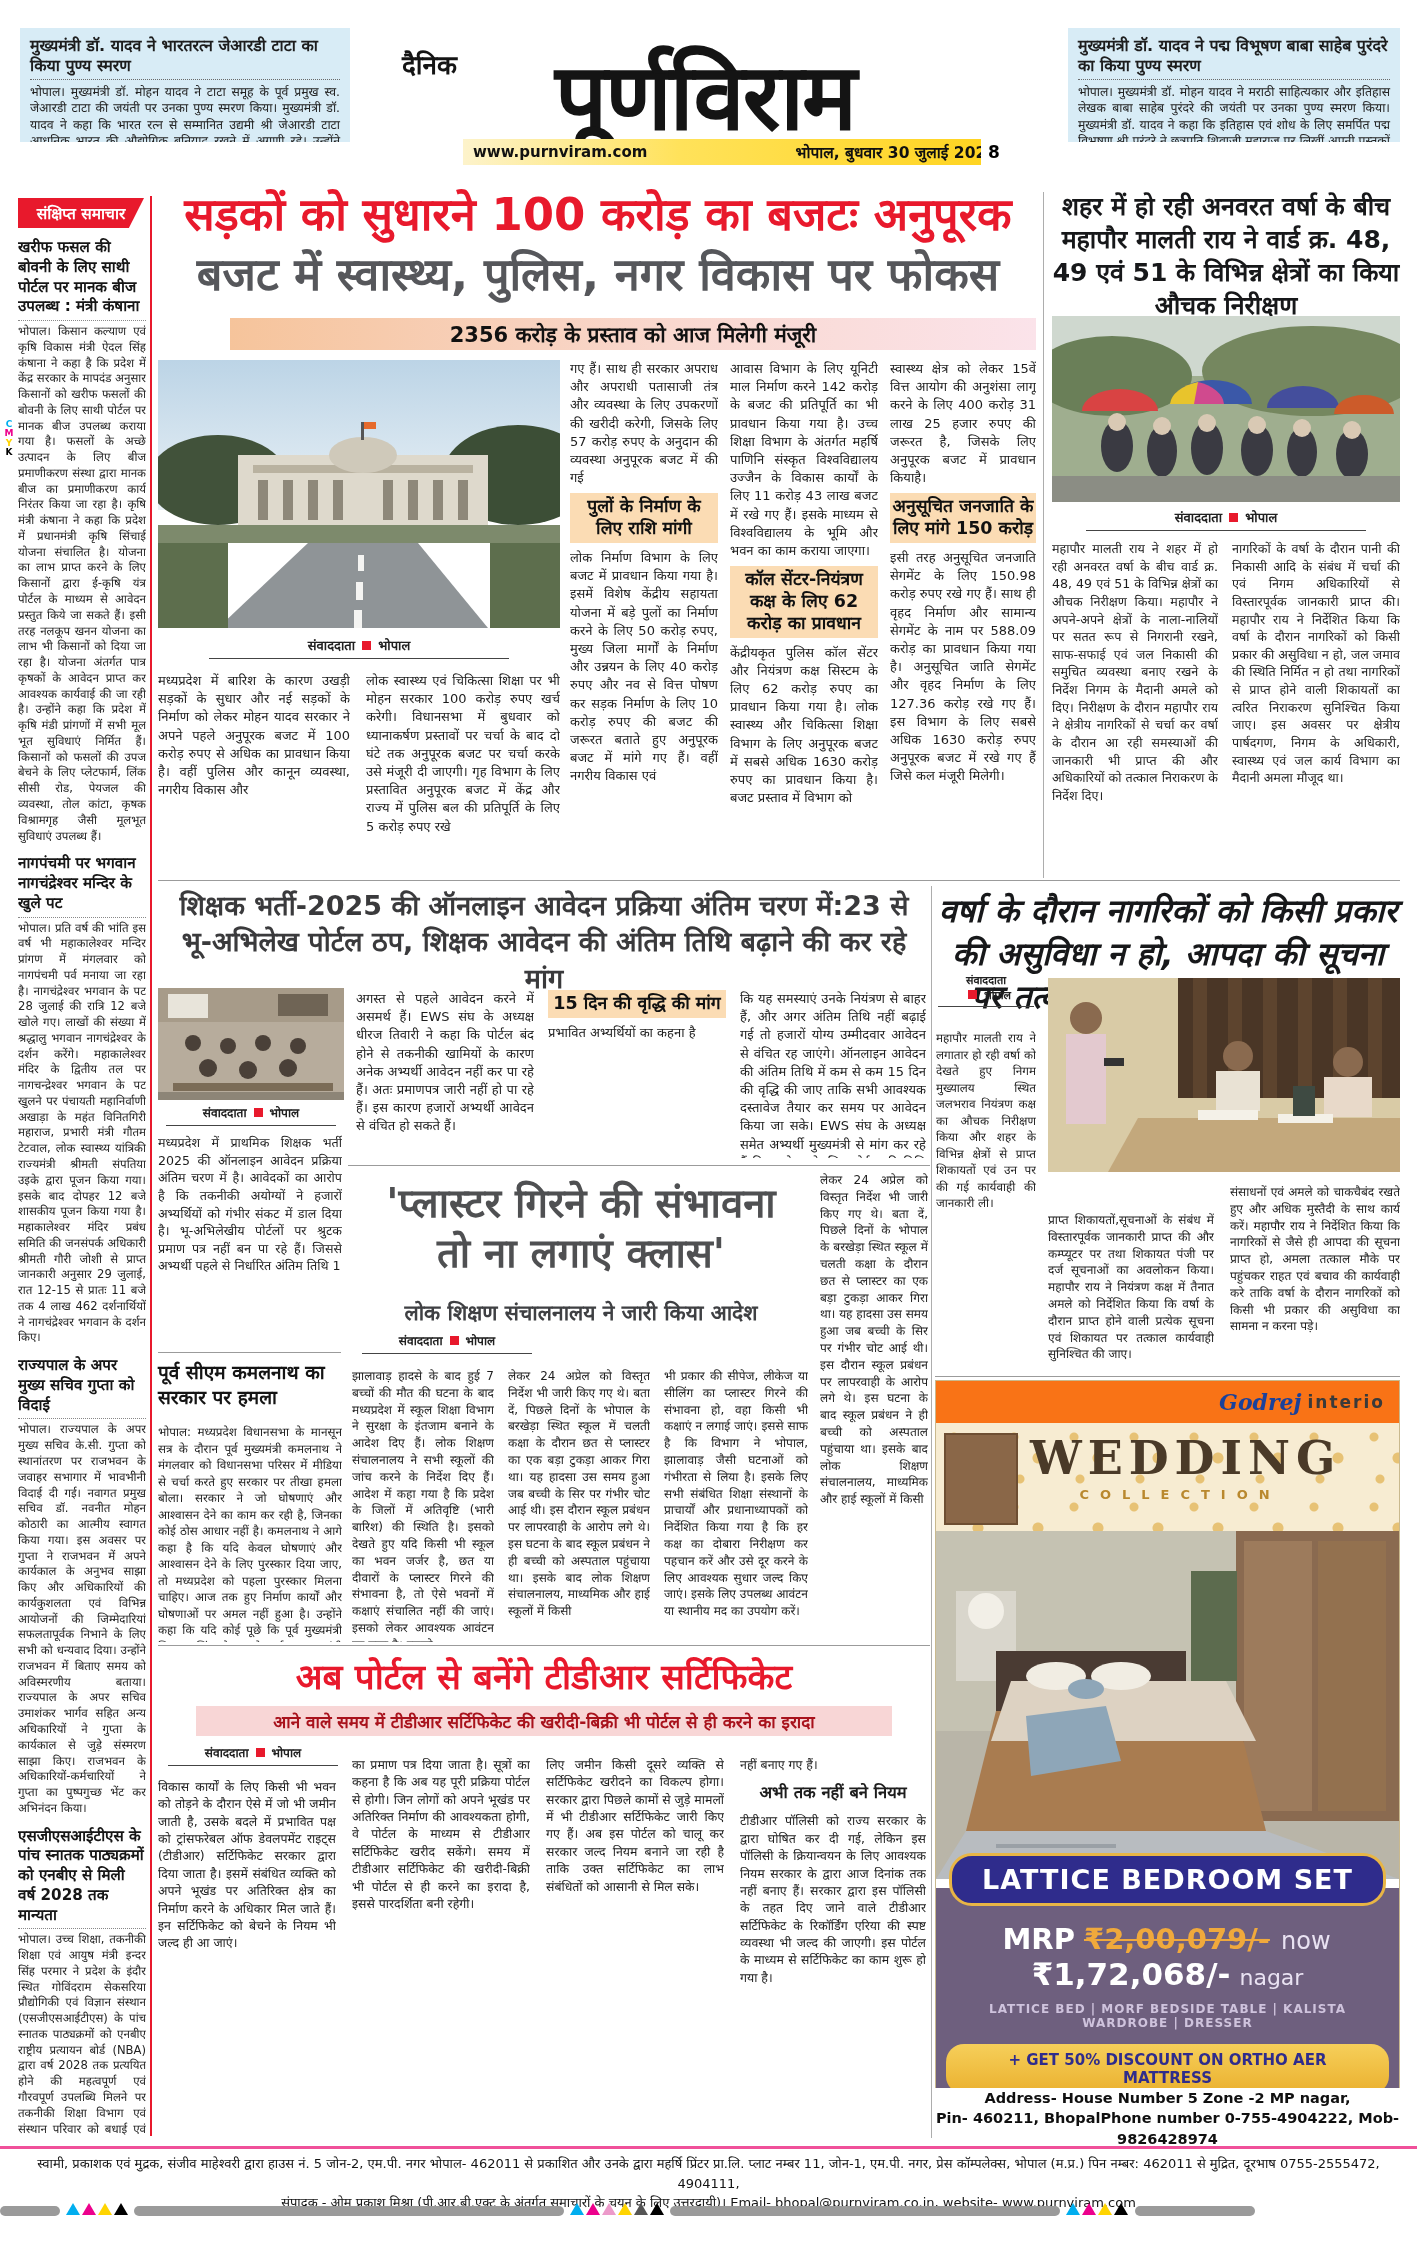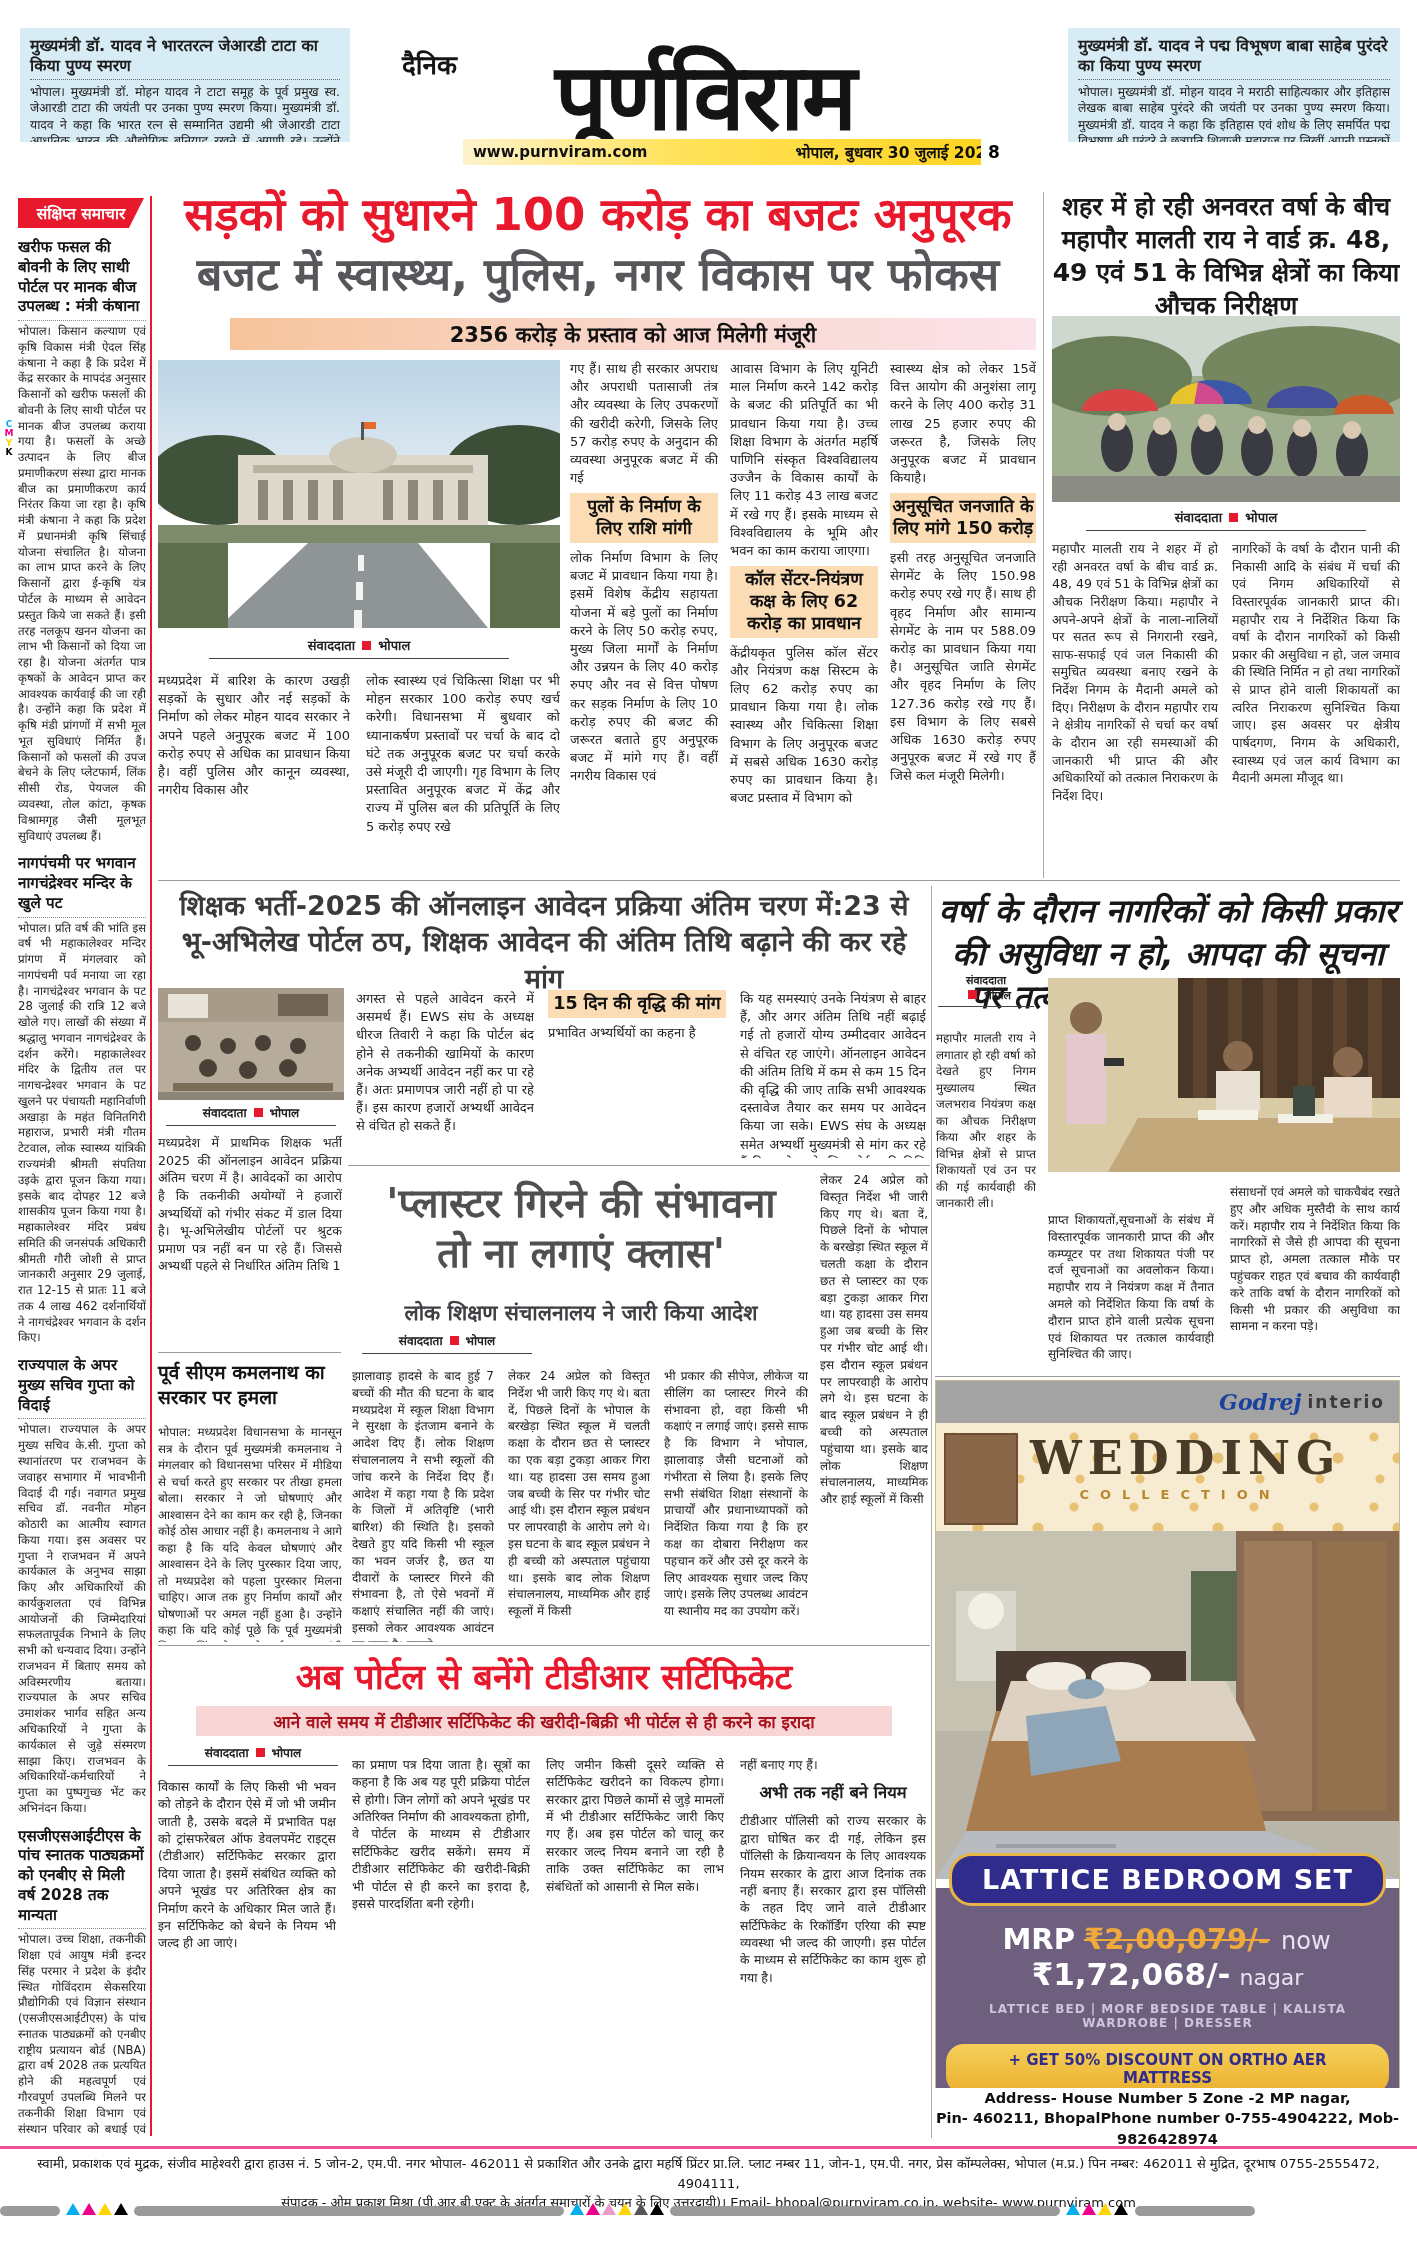--- a/index.html
+++ b/index.html
@@ -317,21 +317,21 @@
   <div class="col" style="left:352px;top:1756px;width:178px;height:376px;font-size:12.4px;">का प्रमाण पत्र दिया जाता है। सूत्रों का कहना है कि अब यह पूरी प्रक्रिया पोर्टल से होगी। जिन लोगों को अपने भूखंड पर अतिरिक्त निर्माण की आवश्यकता होगी, वे पोर्टल के माध्यम से टीडीआर सर्टिफिकेट खरीद सकेंगे। समय में टीडीआर सर्टिफिकेट की खरीदी-बिक्री भी पोर्टल से ही करने का इरादा है, इससे पारदर्शिता बनी रहेगी।</div>
   <div class="col" style="left:546px;top:1756px;width:178px;height:376px;font-size:12.4px;">लिए जमीन किसी दूसरे व्यक्ति से सर्टिफिकेट खरीदने का विकल्प होगा। सरकार द्वारा पिछले कामों से जुड़े मामलों में भी टीडीआर सर्टिफिकेट जारी किए गए हैं। अब इस पोर्टल को चालू कर सरकार जल्द नियम बनाने जा रही है ताकि उक्त सर्टिफिकेट का लाभ संबंधितों को आसानी से मिल सके।</div>
   <div class="col" style="left:740px;top:1756px;width:186px;height:376px;font-size:12.4px;">
     <span>नहीं बनाए गए हैं।</span>
     <span style="display:block;font-weight:bold;font-size:16.5px;text-align:center;margin:8px 0;">अभी तक नहीं बने नियम</span>
     <span>टीडीआर पॉलिसी को राज्य सरकार के द्वारा घोषित कर दी गई, लेकिन इस पॉलिसी के क्रियान्वयन के लिए आवश्यक नियम सरकार के द्वारा आज दिनांक तक नहीं बनाए हैं। सरकार द्वारा इस पॉलिसी के तहत दिए जाने वाले टीडीआर सर्टिफिकेट के रिकॉर्डिंग एरिया की स्पष्ट व्यवस्था भी जल्द की जाएगी। इस पोर्टल के माध्यम से सर्टिफिकेट का काम शुरू हो गया है।</span>
   </div>
 
   <div class="abs" style="left:935px;top:1380px;width:465px;height:758px;border:1px solid #c9b98e;box-sizing:border-box;overflow:hidden;background:#fff;">
 
-    <div style="height:42px;display:flex;align-items:center;justify-content:flex-end;padding-right:14px;background:#a3a3a3;text-align:right;">
+    <div style="height:42px;display:flex;align-items:center;justify-content:flex-end;padding-right:14px;background:#f97316;text-align:right;">
       <span style="font-family:'DejaVu Serif',serif;font-style:italic;font-weight:bold;font-size:22px;color:#1a419b;">Godrej</span>
       <span style="font-size:17px;font-weight:bold;color:#3a3a3a;margin-left:6px;letter-spacing:2px;">interio</span>
     </div>
 
     <div class="adr-pattern" style="height:108px;position:relative;">
       <div style="position:absolute;left:8px;top:10px;width:70px;height:88px;background:#8a6748;border:2px solid #6e4f33;"></div>
       <div style="position:absolute;left:94px;top:8px;width:300px;text-align:center;">
         <div style="font-family:'DejaVu Serif',serif;font-size:46px;font-weight:bold;color:#4a3a28;letter-spacing:6px;">WEDDING</div>
         <div style="font-size:13px;font-weight:bold;color:#b9882e;letter-spacing:11px;margin-top:2px;">COLLECTION</div>
       </div>

